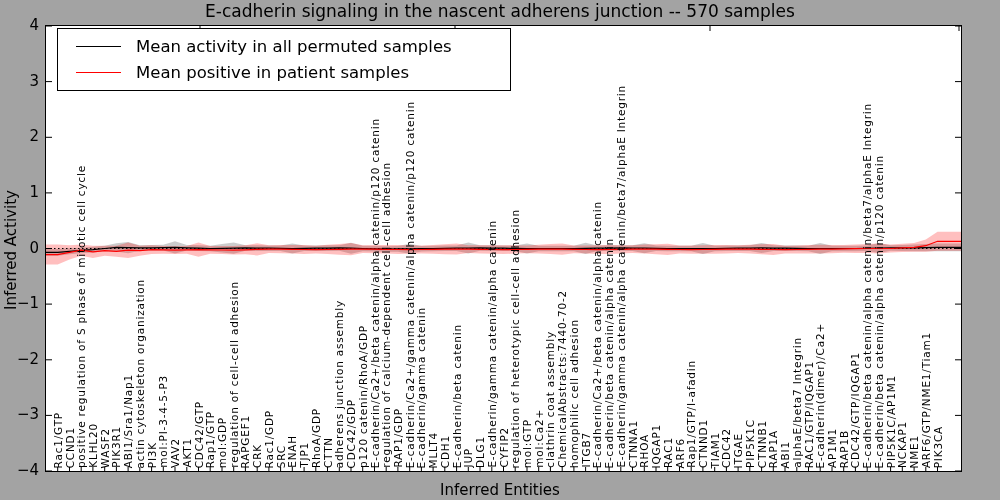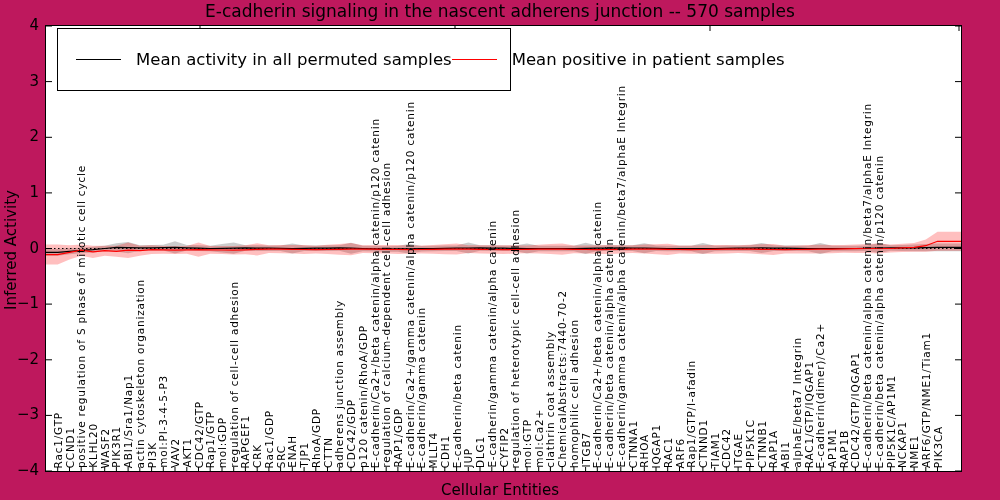--- a/index.html
+++ b/index.html
@@ -1,31 +1,31 @@
 <!DOCTYPE html>
 <html><head>
 <meta charset="utf-8">
 <style>
   html,body{margin:0;padding:0;background:#ffffff;}
   #figure{
-    position:relative;width:1000px;height:500px;background:#be185d;
+    position:relative;width:1000px;height:500px;background:#a3a3a3;
     font-family:"DejaVu Sans","Liberation Sans",sans-serif;color:#000;overflow:hidden;
   }
   .title{position:absolute;top:1px;left:0;width:100%;text-align:center;font-size:17px;}
   .plot{position:absolute;left:45px;top:25px;width:917px;height:447px;
         border:1px solid #000;box-sizing:border-box;background:#fff;}
   .plot svg{position:absolute;left:0;top:0;z-index:1;}
   .xticklabel{position:absolute;bottom:3px;writing-mode:vertical-rl;transform:rotate(180deg);
         font-size:10.5px;letter-spacing:0.8px;line-height:12px;white-space:nowrap;z-index:3;}
   .yticklabel{position:absolute;left:0;width:39px;text-align:right;font-size:15px;line-height:18px;}
   .ylabel{position:absolute;left:2px;top:50%;transform:translateY(-50%) rotate(180deg);
         writing-mode:vertical-rl;font-size:15px;}
   .xlabel{position:absolute;bottom:1px;left:0;width:100%;text-align:center;font-size:15px;}
   .legend{position:absolute;left:57px;top:28px;width:454px;height:63px;background:#fff;
-        border:1px solid #000;box-sizing:border-box;z-index:6;display:flex;flex-direction:row;
+        border:1px solid #000;box-sizing:border-box;z-index:6;display:flex;flex-direction:column;
         justify-content:space-evenly;padding-left:18px;}
   .legend-item{display:flex;align-items:center;gap:15px;}
   .legend-line{display:inline-block;width:45px;height:0;border-top:1.6px solid #000;}
   .legend-label{font-size:16.5px;white-space:nowrap;}
 </style>
 </head>
 <body>
 
 <div id="figure">
   <div class="title">E-cadherin signaling in the nascent adherens junction -- 570 samples</div>
@@ -220,21 +220,21 @@
     <div class="legend-item">
       <span class="legend-line" style="border-top-color:#000000;"></span>
       <span class="legend-label">Mean activity in all permuted samples</span>
     </div>
     <div class="legend-item">
       <span class="legend-line" style="border-top-color:#ff0000;"></span>
       <span class="legend-label">Mean positive in patient samples</span>
     </div>
   </div>
 
-  <div class="xlabel">Cellular Entities</div>
+  <div class="xlabel">Inferred Entities</div>
 <div class="yticklabel" style="top: 16px;">4</div>
     <div class="yticklabel" style="top: 71.6px;">3</div>
     <div class="yticklabel" style="top: 127.3px;">2</div>
     <div class="yticklabel" style="top: 182.9px;">1</div>
     <div class="yticklabel" style="top: 238.5px;">0</div>
     <div class="yticklabel" style="top: 294.1px;">−1</div>
     <div class="yticklabel" style="top: 349.8px;">−2</div>
     <div class="yticklabel" style="top: 405.4px;">−3</div>
     <div class="yticklabel" style="top: 461px;">−4</div>
   </div>

